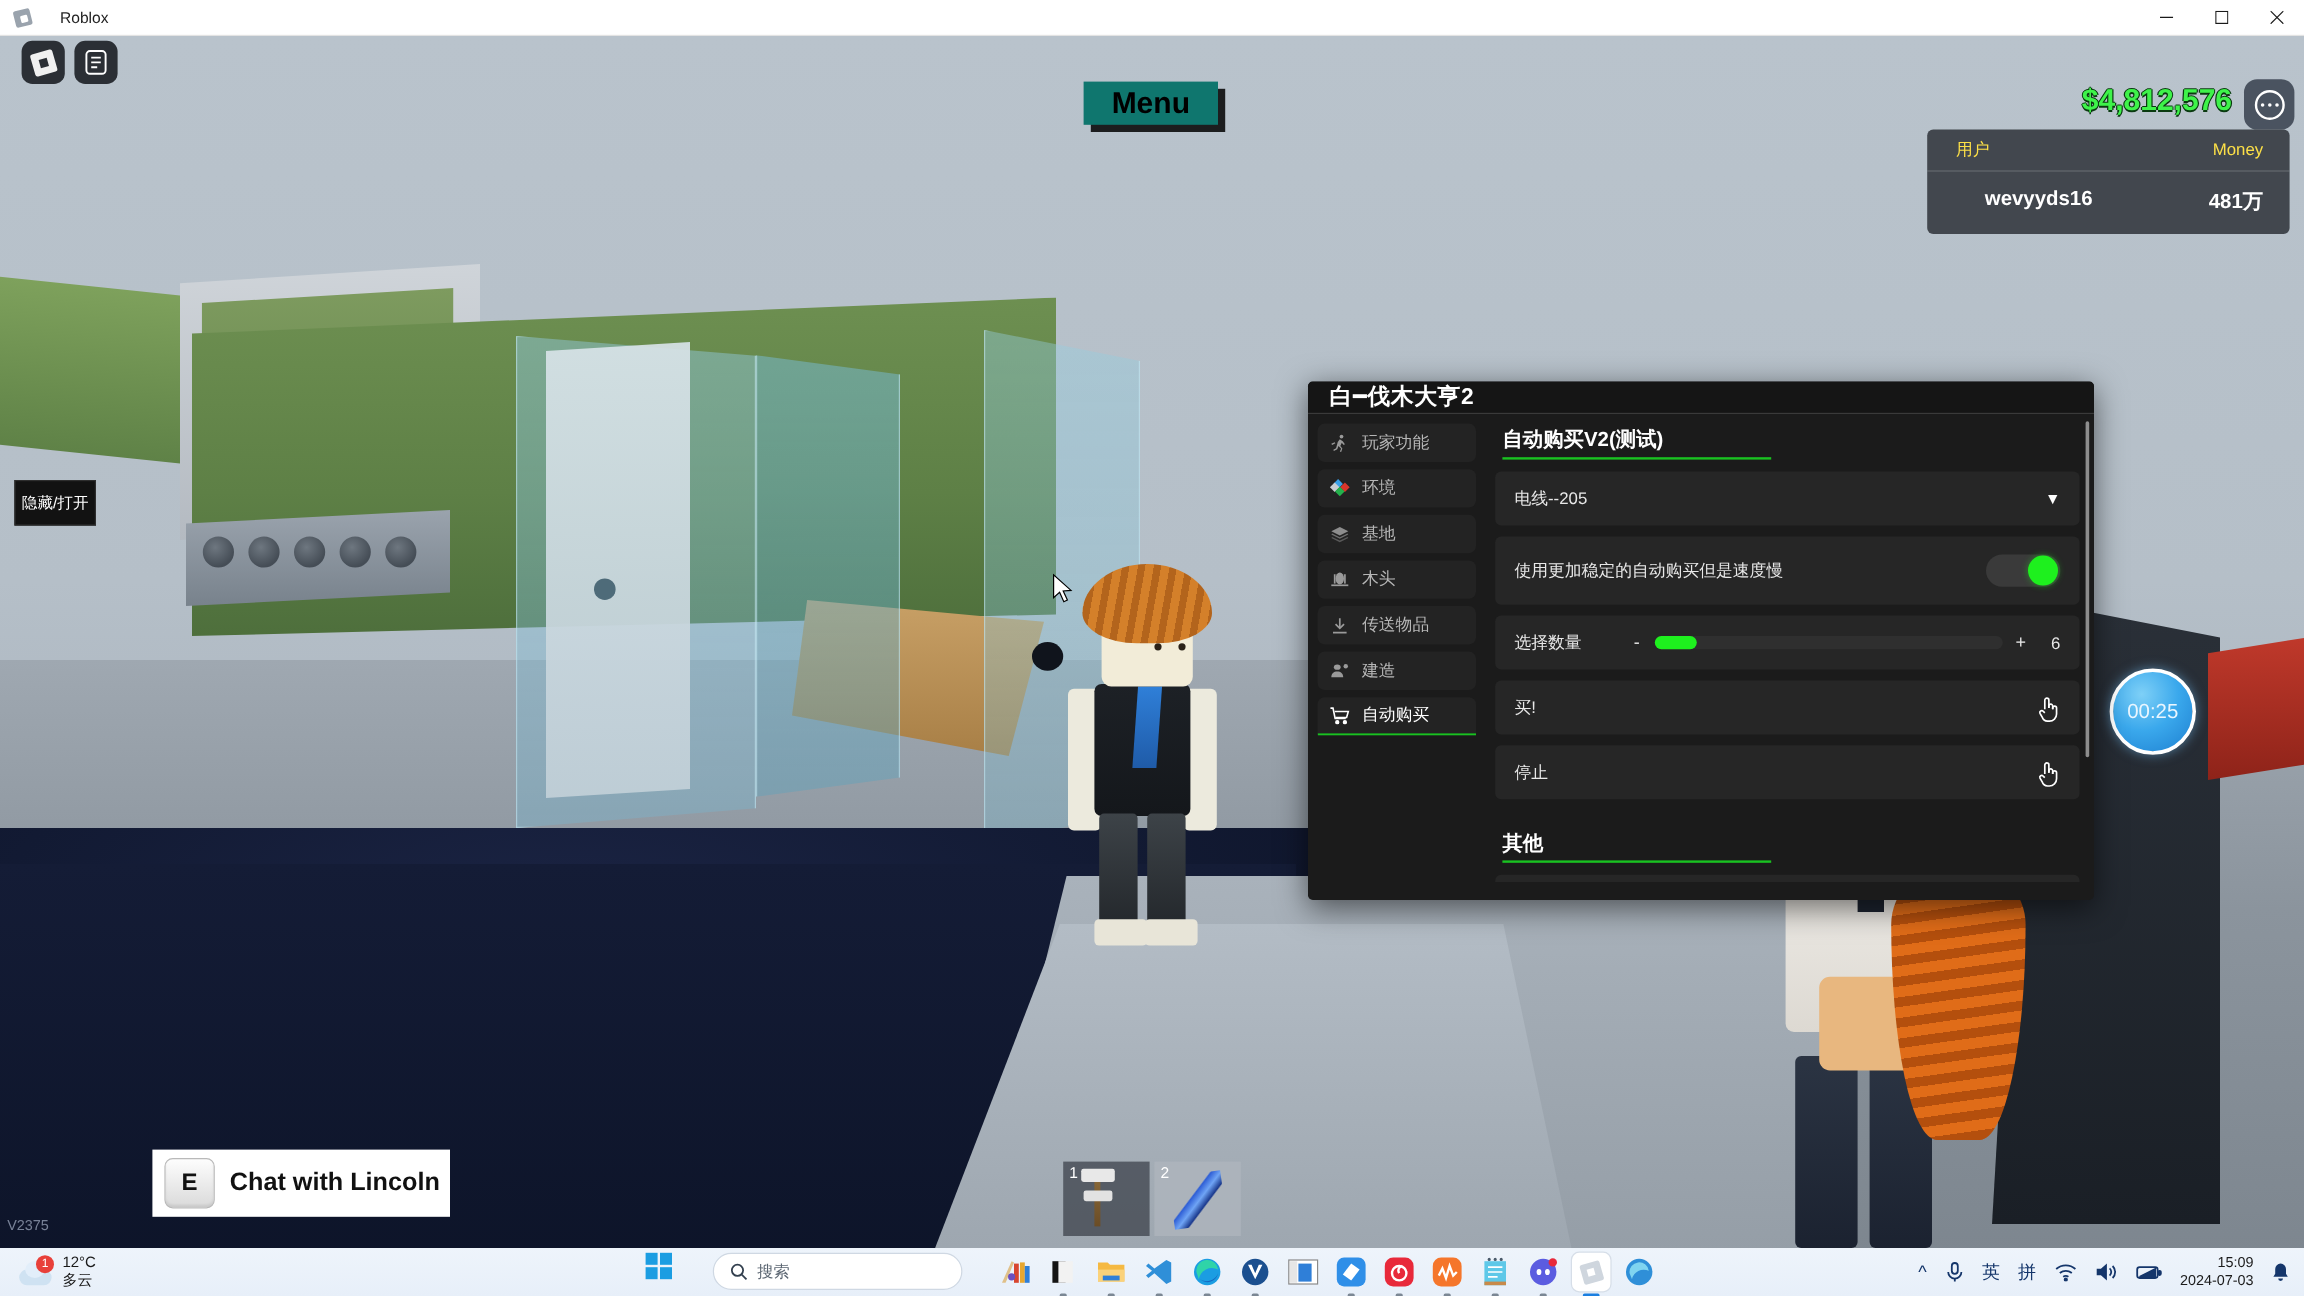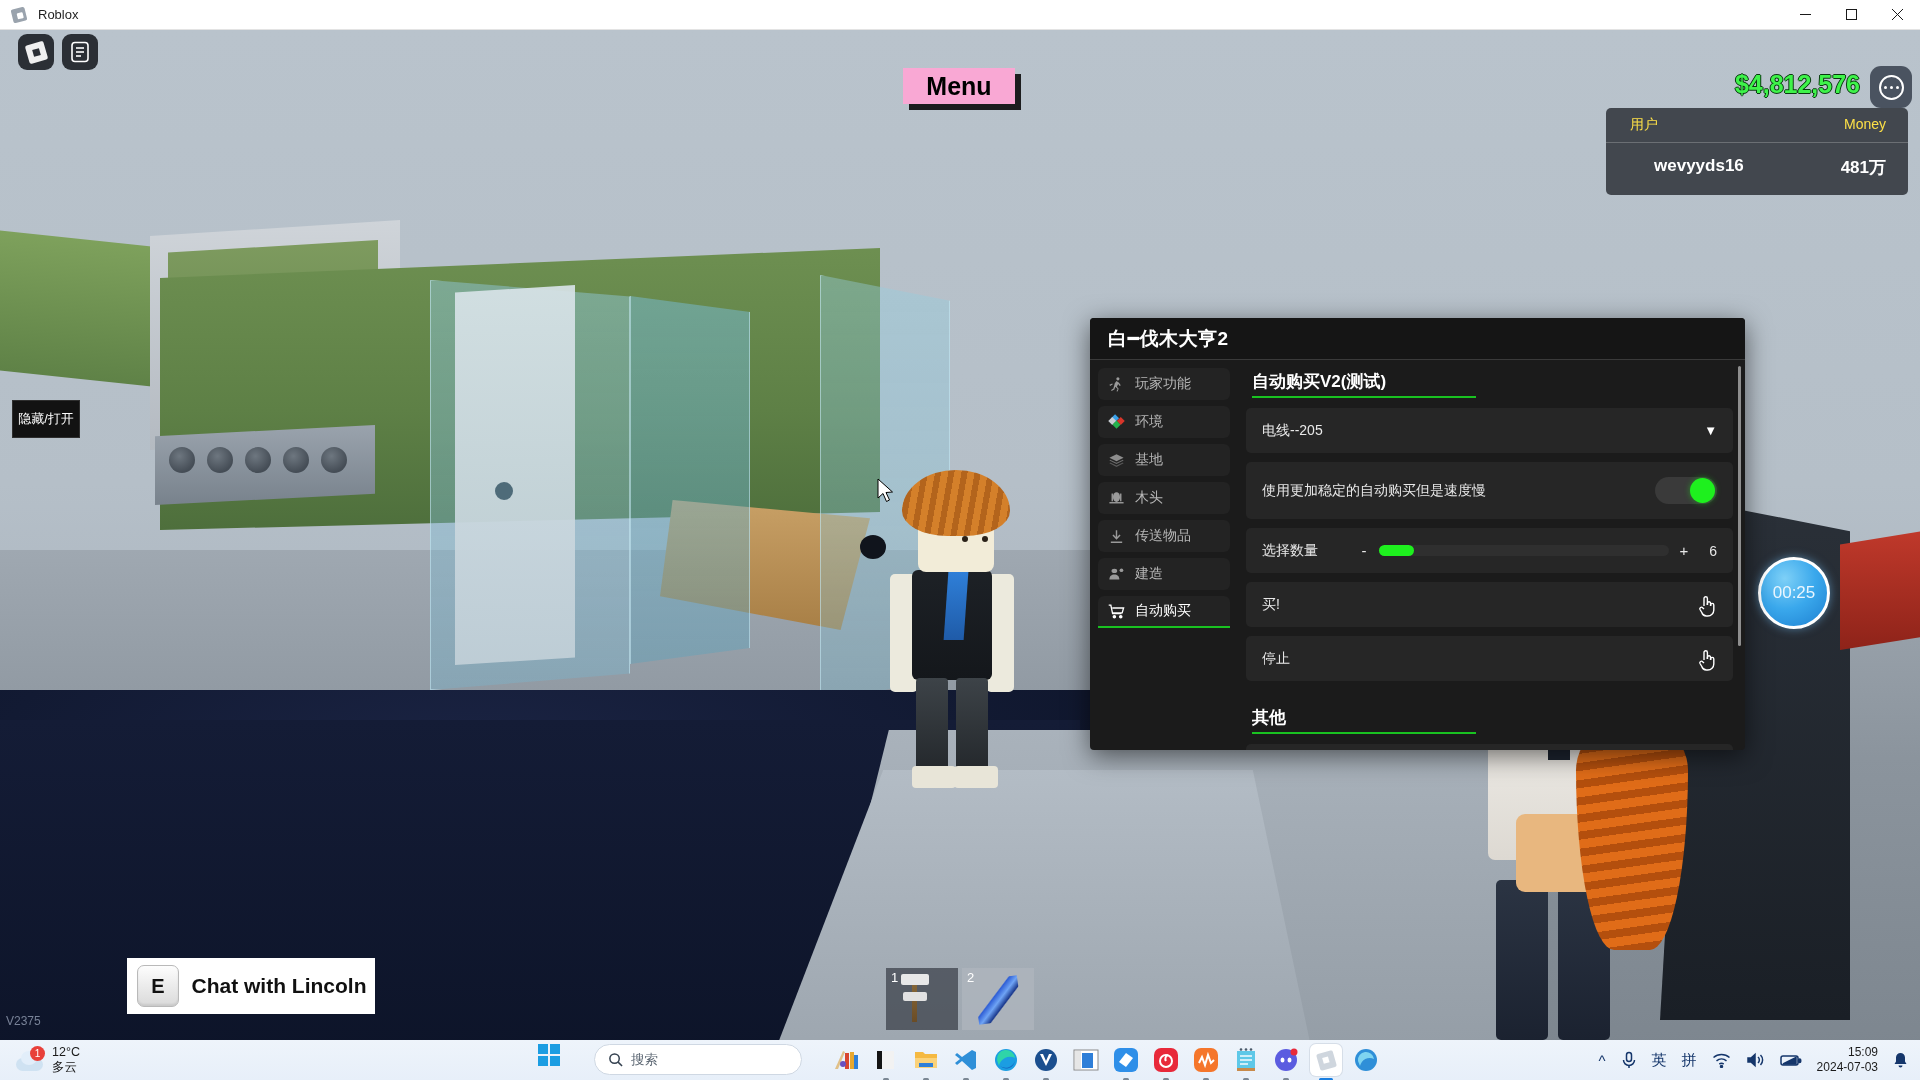--- a/index.html
+++ b/index.html
@@ -19,21 +19,21 @@
   }
   .tb-icon { width: 18px; height: 18px; margin-left: 10px; position: relative; }
   .tb-icon .rb {
     position:absolute; inset:2px; background:#9aa3ad; transform: rotate(-14deg);
     border-radius:2px;
   }
   .tb-icon .rb:after{
     content:""; position:absolute; left:5px; top:5px; width:6px; height:6px;
     background:#fff; border-radius:1px;
   }
-  .tb-title { font-size: 13px; color: #1f1f1f; margin-left: 10px; }
+  .tb-title { font-size: 13px; color: #1f1f1f; margin-left: 22px; }
   .tb-controls { margin-left: auto; display: flex; height: 30px; }
   .tb-btn {
     width: 46px; height: 30px; display: flex; align-items: center; justify-content: center;
     font-size: 12px; color: #1a1a1a;
   }
   .tb-btn svg { display:block; }
 
   
   .game {
     position: absolute; top: 30px; left: 0; width: 1920px; height: 1010px;
@@ -193,21 +193,21 @@
 
   
   .hide-btn {
     position:absolute; left:12px; top:370px; width:68px; height:38px;
     background:#121212; color:#fff; font-size:13px;
     display:flex; align-items:center; justify-content:center;
     border:1px solid #2e2e2e;
   }
   .menu-btn {
     position:absolute; left:903px; top:38px; width:112px; height:36px;
-    background:#f9a8d4; color:#000; font-size:25px; font-weight:700;
+    background:#0f766e; color:#000; font-size:25px; font-weight:700;
     display:flex; align-items:center; justify-content:center;
     box-shadow: 6px 6px 0 rgba(0,0,0,.85);
   }
   .money {
     position:absolute; right:60px; top:40px;
     color:#3ef34a; font-size:25px; font-weight:700;
     text-shadow: -1px 0 #0a3a10, 0 1px #0a3a10, 1px 0 #0a3a10, 0 -1px #0a3a10;
   }
   .more-btn {
     position:absolute; right:8px; top:36px; width:42px; height:42px;
@@ -286,21 +286,21 @@
     text-align:center;
   }
 
   
   .panel{
     position:absolute; left:1090px; top:288px; width:655px; height:432px;
     background:#1b1b1b; border-radius:4px; box-shadow: 0 6px 26px rgba(0,0,0,.55);
     overflow:hidden;
   }
   .panel-title{
-    height:42px; background:#151515; display:flex; align-items:center; padding-left:18px;
+    height:27px; background:#151515; display:flex; align-items:center; padding-left:18px;
     color:#fff; font-size:19px; font-weight:700; letter-spacing:.5px;
     border-bottom:1px solid #3a3a3a;
   }
   .panel-body{ display:flex; height: 390px; }
   .panel-nav{ width:146px; padding:8px 6px 0 8px; }
   .nav-item{
     display:flex; align-items:center; gap:10px;
     height:32px; margin-bottom:6px; padding-left:10px;
     background:#232323; border-radius:6px;
     color:#b6b6b6; font-size:14px;

